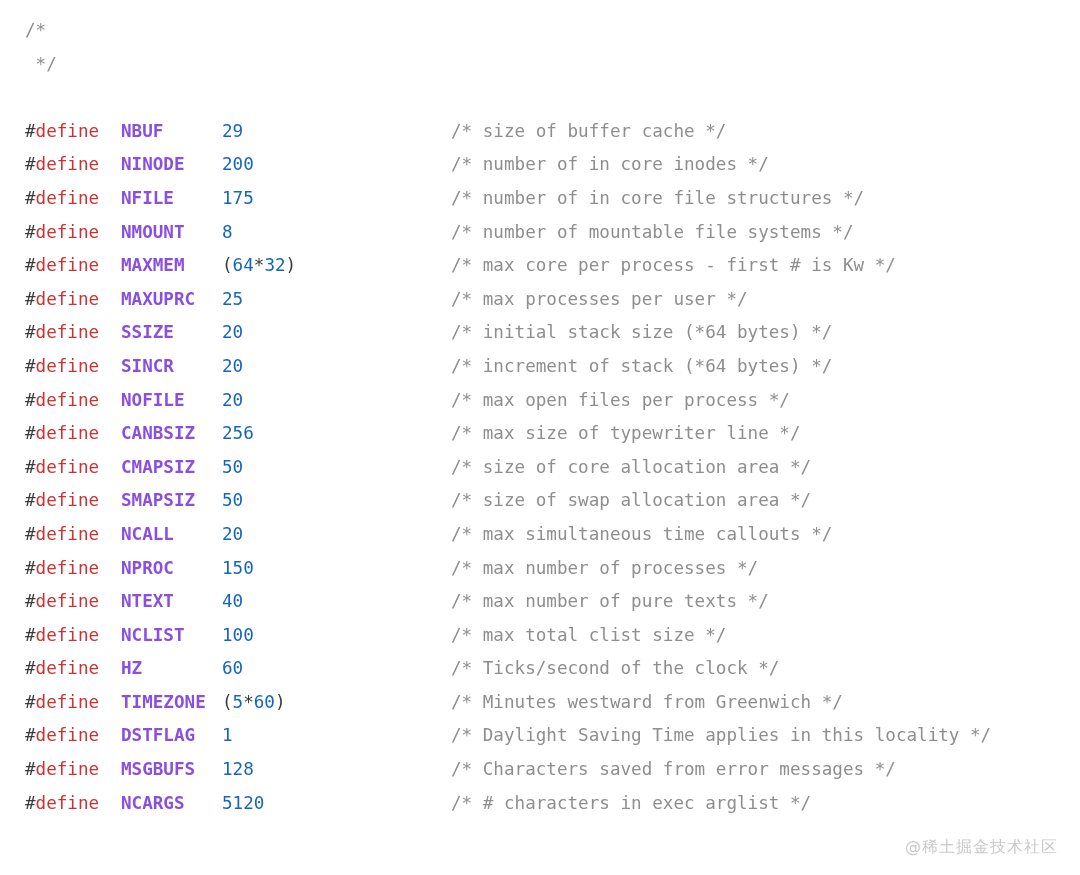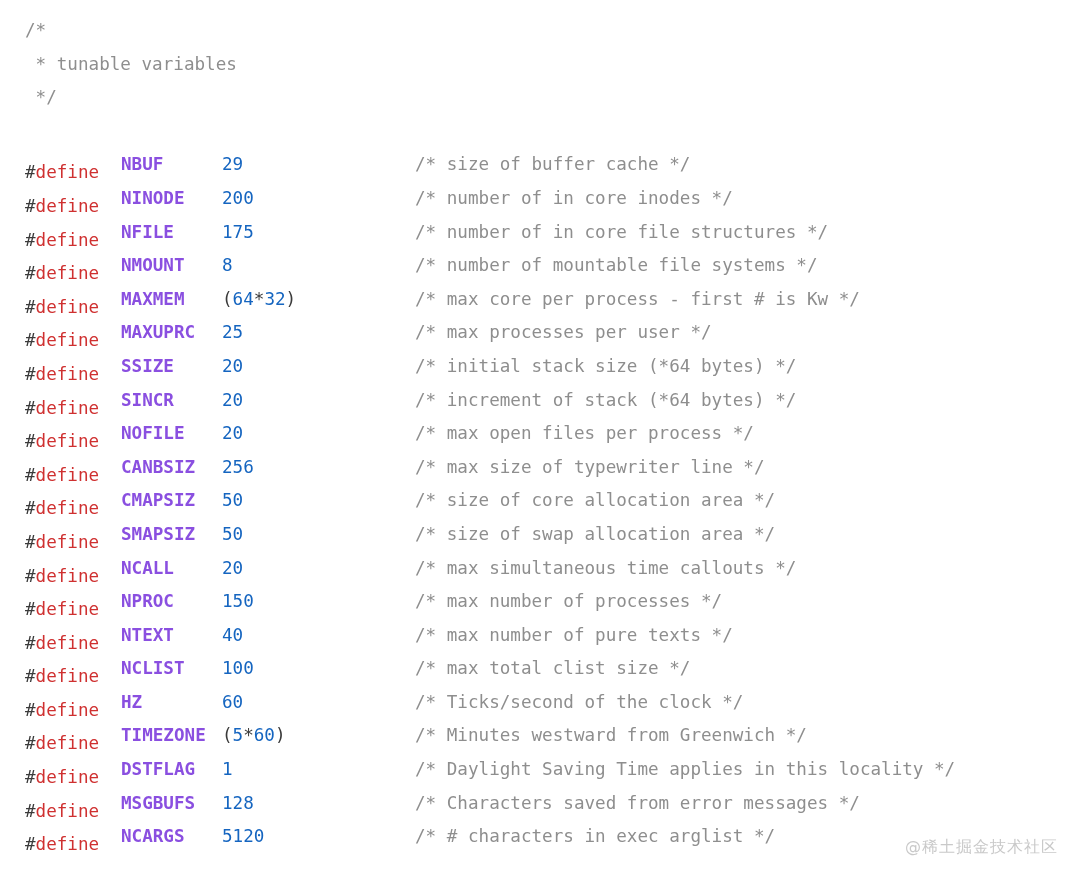--- a/index.html
+++ b/index.html
@@ -28,31 +28,31 @@
     position: relative;
     height: 33.6px;
     line-height: 33.6px;
     font-size: 17.6px;
     letter-spacing: 0px;
     white-space: pre;
     font-family: "DejaVu Sans Mono", "Liberation Mono", monospace;
   }
 
   
-  .col-directive { position: absolute; left: 25px; top: 8px; }
+  .col-directive { position: absolute; left: 25px; top: 0; }
   .col-name      { position: absolute; left: 121px; top: 0; font-weight: bold; }
   .col-value     { position: absolute; left: 222px; top: 0; }
   .col-comment   { position: absolute; left: 415px; top: 0; }
 
   .tok-hash    { color: #3b3b3b; }
   .tok-define  { color: #cf3030; }
   .tok-macro   { color: #8a4fe0; }
   .tok-num     { color: #1565c0; }
   .tok-punct   { color: #3b3b3b; }
-  .tok-comment { color: #8e8e8e; }
+  .tok-comment { color: #8e8e8e; margin-left: 36px; }
 
   .blank-line { height: 33.6px; }
 
   #header-comment {
     padding-top: 14px;
   }
   #header-comment .code-line {
     position: relative;
   }
   #header-comment .hc-text {
@@ -81,23 +81,20 @@
 </head>
 <body style="background: rgb(255, 255, 255);">
 
 <div id="code-block" style="background: rgb(255, 255, 255);">
 
   <div id="header-comment">
     <div class="code-line">
       <span class="hc-text" style="color: rgb(142, 142, 142);">/*</span>
     </div>
     <div class="code-line">
-      <span class="hc-text" style="color: rgb(142, 142, 142);"> * tunable variables</span>
-    </div>
-    <div class="code-line">
       <span class="hc-text" style="color: rgb(142, 142, 142);"> */</span>
     </div>
   </div>
 
   <div class="blank-line"></div>
 
   <div id="define-list">
       <div class="code-line"><span class="col-directive"><span class="tok-hash" style="color: rgb(59, 59, 59);">#</span><span class="tok-define" style="color: rgb(207, 48, 48);">define</span></span><span class="col-name tok-macro" style="color: rgb(138, 79, 224);">NBUF</span><span class="col-value"><span class="tok-num" style="color: rgb(21, 101, 192);">29</span></span><span class="col-comment tok-comment" style="color: rgb(142, 142, 142);">/* size of buffer cache */</span></div>
       <div class="code-line"><span class="col-directive"><span class="tok-hash" style="color: rgb(59, 59, 59);">#</span><span class="tok-define" style="color: rgb(207, 48, 48);">define</span></span><span class="col-name tok-macro" style="color: rgb(138, 79, 224);">NINODE</span><span class="col-value"><span class="tok-num" style="color: rgb(21, 101, 192);">200</span></span><span class="col-comment tok-comment" style="color: rgb(142, 142, 142);">/* number of in core inodes */</span></div>
       <div class="code-line"><span class="col-directive"><span class="tok-hash" style="color: rgb(59, 59, 59);">#</span><span class="tok-define" style="color: rgb(207, 48, 48);">define</span></span><span class="col-name tok-macro" style="color: rgb(138, 79, 224);">NFILE</span><span class="col-value"><span class="tok-num" style="color: rgb(21, 101, 192);">175</span></span><span class="col-comment tok-comment" style="color: rgb(142, 142, 142);">/* number of in core file structures */</span></div>

